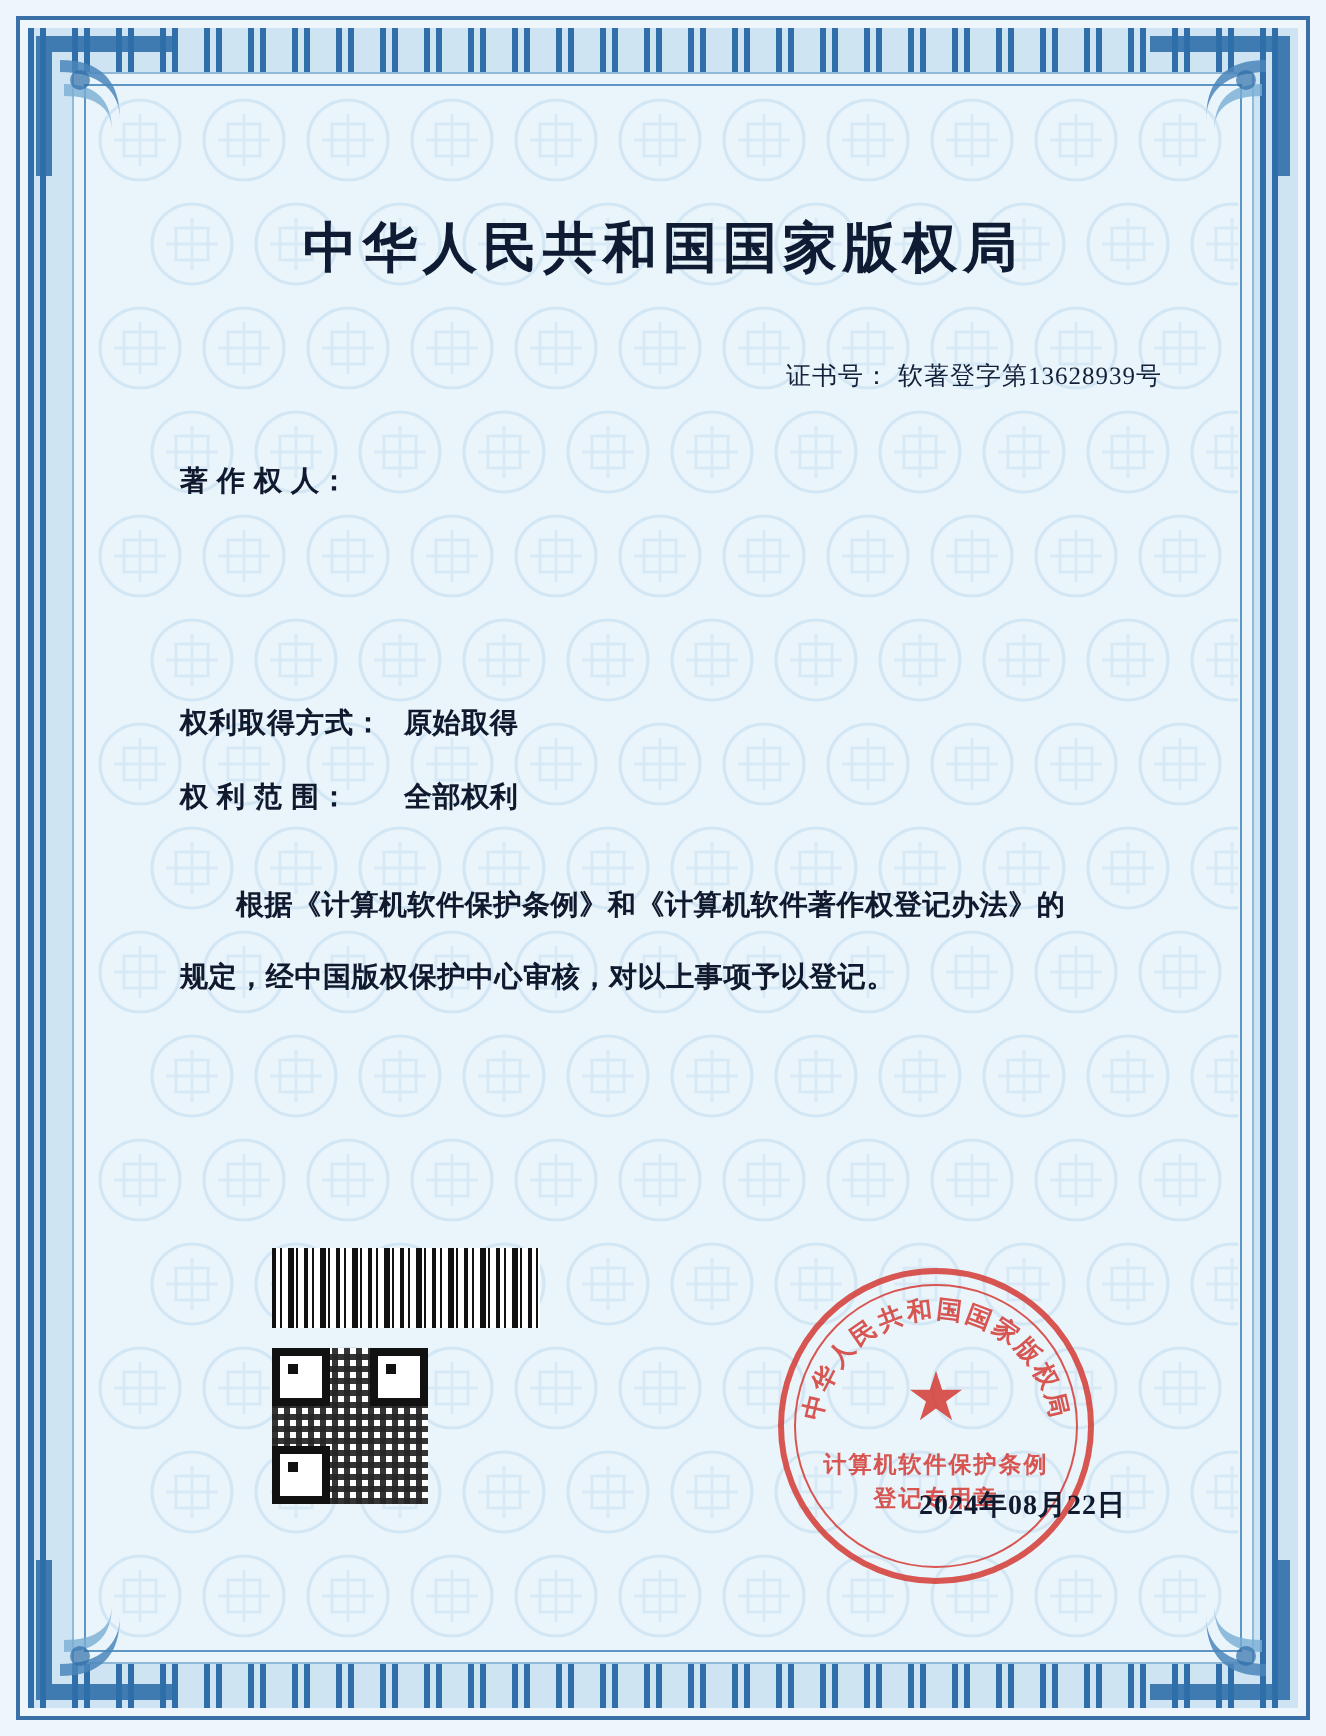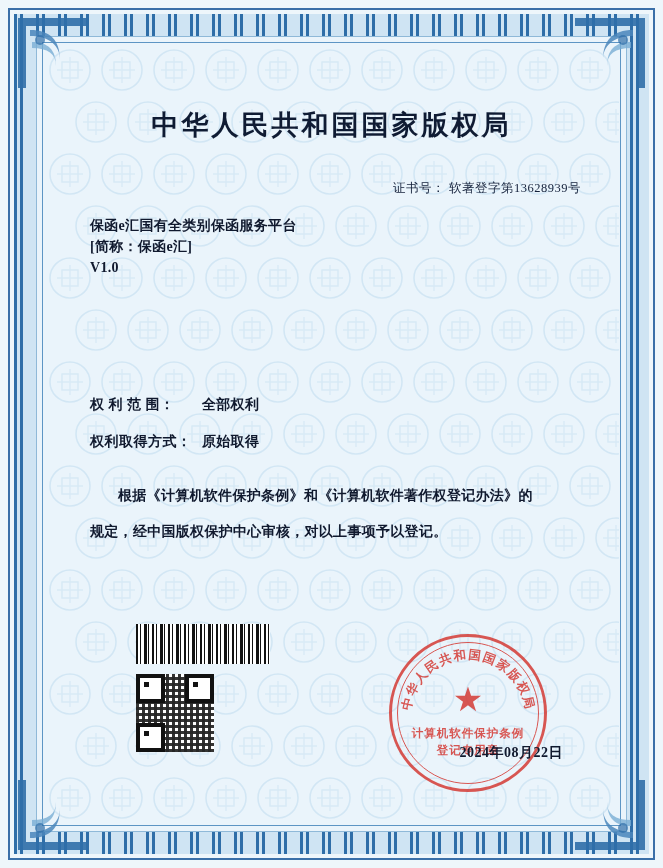--- a/index.html
+++ b/index.html
@@ -1183,40 +1183,36 @@
       <div class="title-line">中华人民共和国国家版权局</div>
     </div>
 
     <div class="cert-no">
       <span class="label">证书号：</span><span class="value">软著登字第13628939号</span>
     </div>
 
     <div class="fields">
 
       <div class="field-row">
-        <div class="field-value">
-          <span>保函e汇国有全类别保函服务平台</span>
-          <span class="sub">[简称：保函e汇]</span>
-          <span class="sub">V1.0</span>
-        </div>
       </div>
 
       <div class="field-row">
+        <div class="field-label">著 作 权 人：</div>
       </div>
 
       <div class="gap-1"></div>
+
+      <div class="field-row">
+        <div class="field-label">权利取得方式：</div>
+        <div class="field-value">原始取得</div>
+      </div>
 
       <div class="field-row">
         <div class="field-label">权 利 范 围：</div>
         <div class="field-value">全部权利</div>
-      </div>
-
-      <div class="field-row">
-        <div class="field-label">权利取得方式：</div>
-        <div class="field-value">原始取得</div>
       </div>
 
 
     </div>
 
     <div class="statement">
       <span class="indent">根据《计算机软件保护条例》和《计算机软件著作权登记办法》的</span>
       <span>规定，经中国版权保护中心审核，对以上事项予以登记。</span>
     </div>
 

